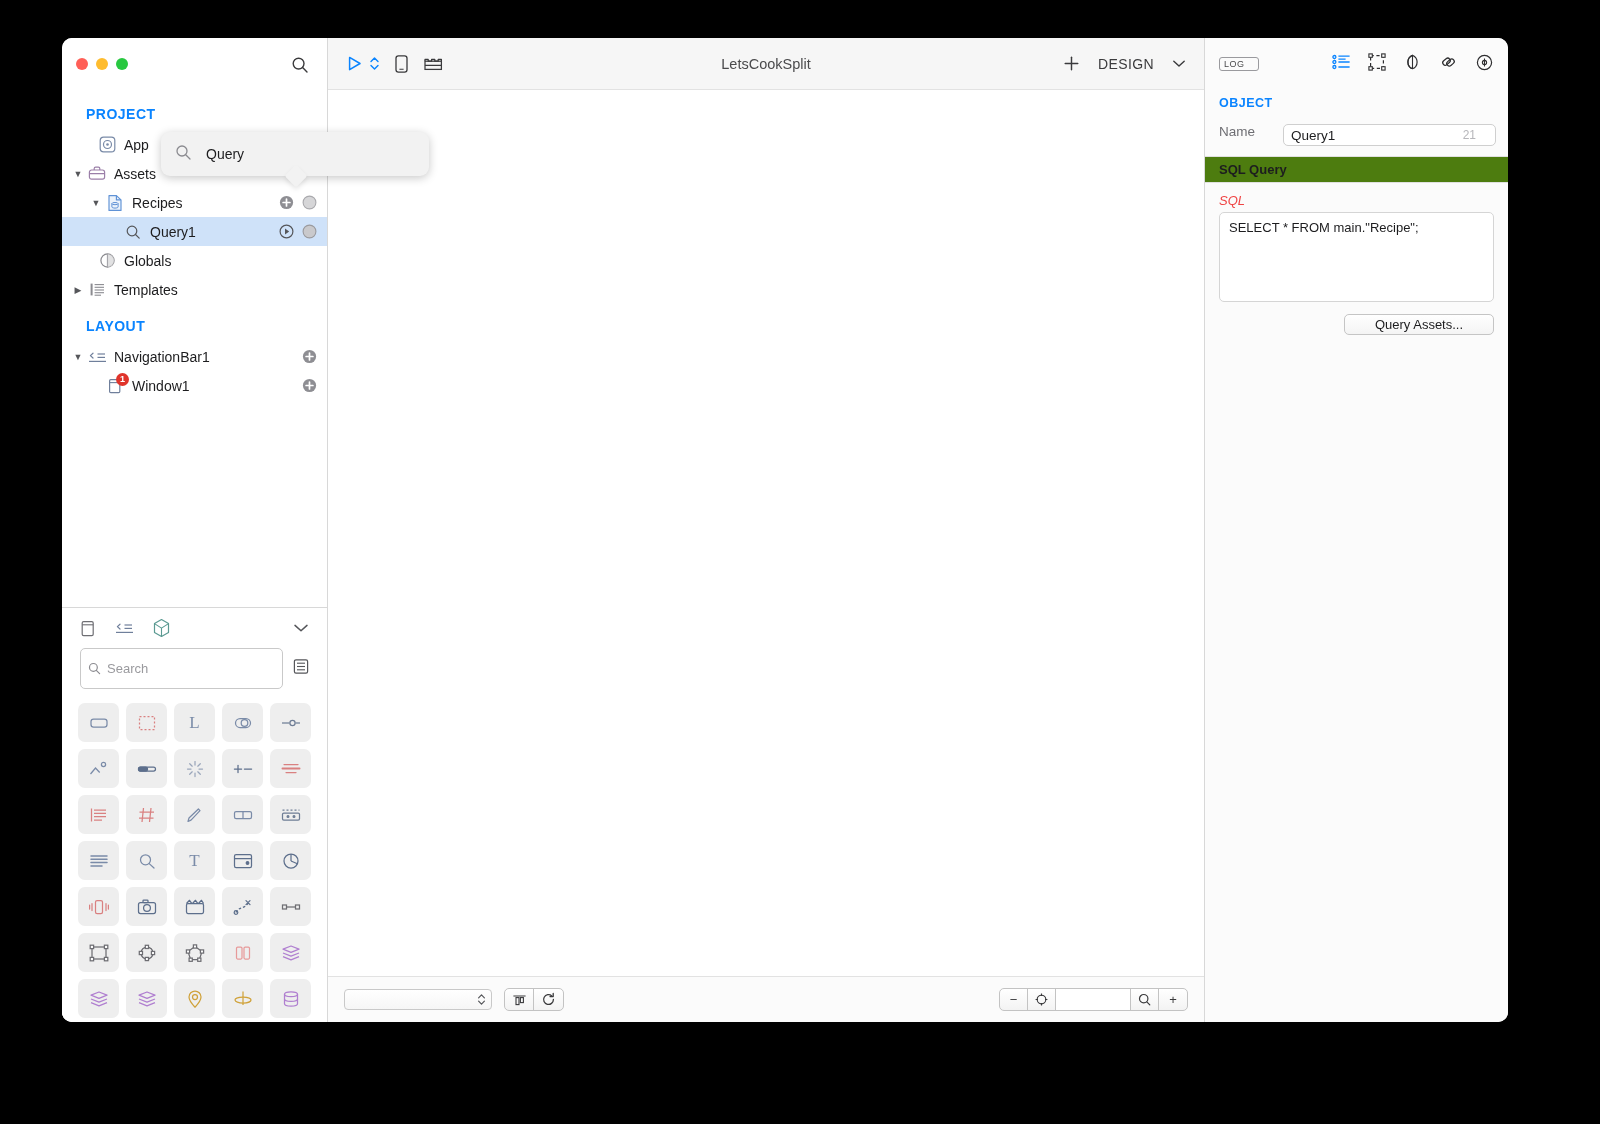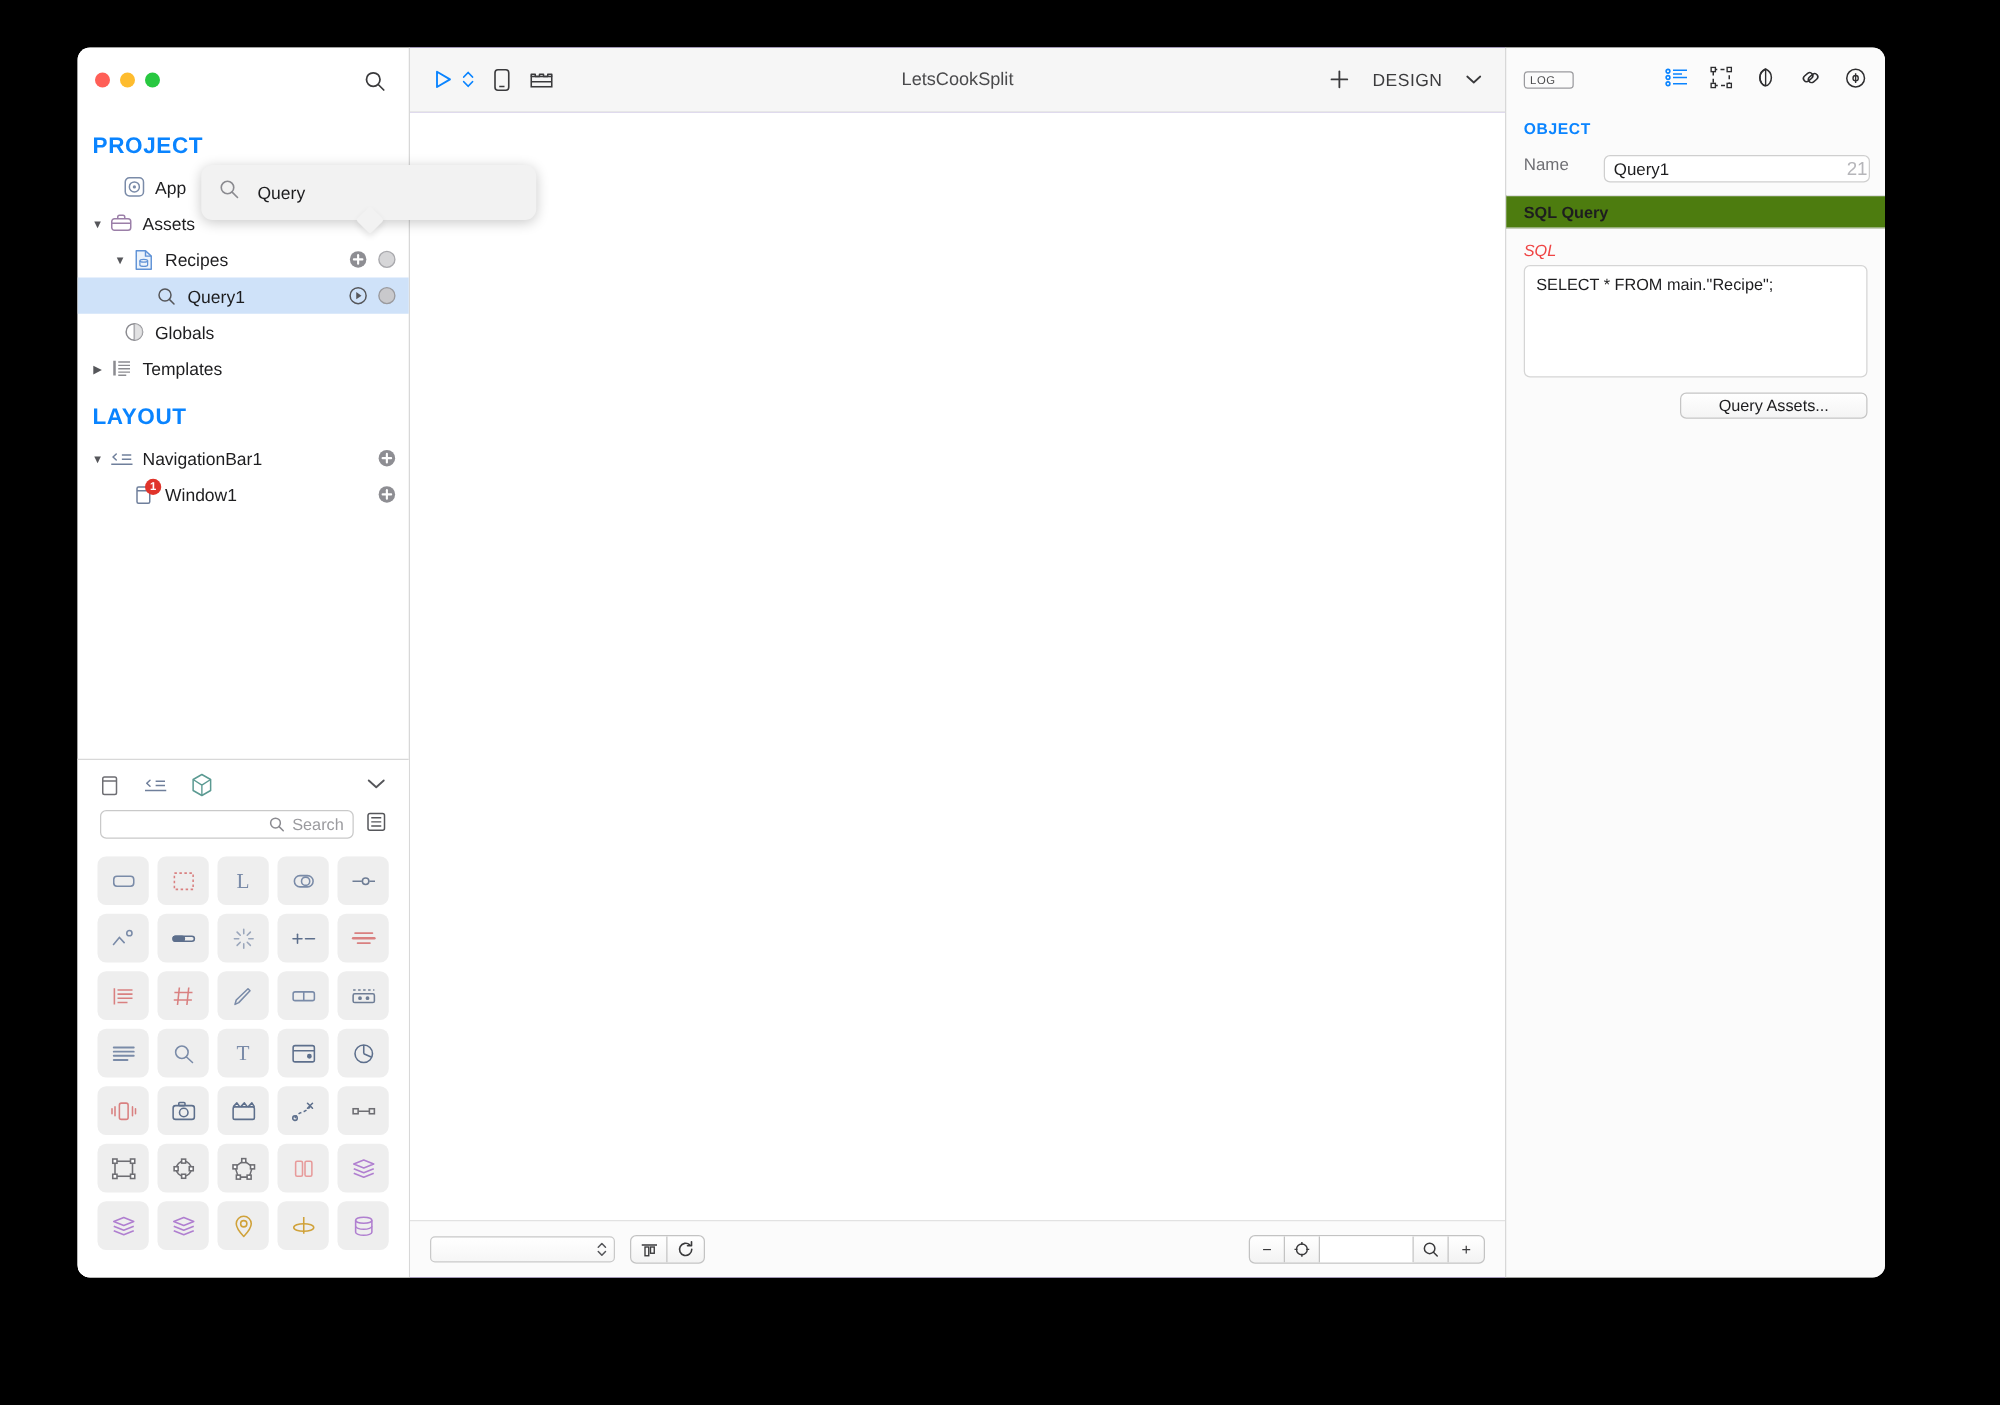--- a/index.html
+++ b/index.html
@@ -36,22 +36,22 @@
   .dot.red { background: #ff5f57; }
   .dot.yellow { background: #febc2e; }
   .dot.green { background: #28c840; }
   .sb-search {
     position: absolute; right: 18px; top: 18px;
     width: 18px; height: 18px; cursor: pointer;
   }
 
   .tree { flex: 0 0 auto; padding-top: 8px; }
   .tree-section {
-    font-size: 18px; font-weight: bold; color: #0a84ff;
-    letter-spacing: .5px; padding: 8px 0 8px 12px;
+    font-size: 14px; font-weight: bold; color: #0a84ff;
+    letter-spacing: .5px; padding: 8px 0 8px 24px;
   }
   .tree-row {
     height: 29px; display: flex; align-items: center;
     padding-right: 10px; position: relative; cursor: default;
     font-size: 14px; color: #1d1d1f;
   }
   .tree-row.selected { background: #cfe2f9; }
   .disc {
     width: 16px; flex: 0 0 16px; display: flex;
     align-items: center; justify-content: center;
@@ -87,22 +87,22 @@
     display: flex; flex-direction: column;
     background: #fff;
   }
   .lib-tabs {
     height: 40px; display: flex; align-items: center;
     padding: 0 18px; gap: 18px; position: relative;
   }
   .lib-tabs .chev-right { margin-left: auto; cursor: pointer; }
   .lib-search-row { display: flex; align-items: center; padding: 0 18px; gap: 10px; }
   .lib-search {
-    flex: 1; height: 23px; border: 1px solid #c9c9c9; border-radius: 5px;
-    background: #fff; display: flex; align-items: center; padding: 0 7px; gap: 6px; justify-content: flex-end;
+    flex: 1; height: 41px; border: 1px solid #c9c9c9; border-radius: 5px;
+    background: #fff; display: flex; align-items: center; padding: 0 7px; gap: 6px;
   }
   .lib-search span { font-size: 13px; color: #9a9a9e; }
   .lib-grid {
     margin-top: 14px; padding: 0 16px;
     display: grid; grid-template-columns: repeat(5, 1fr);
     gap: 7px 7px; overflow: hidden;
   }
   .lib-cell {
     height: 39px; background: #eeeeee; border-radius: 7px;
     display: flex; align-items: center; justify-content: center;
@@ -165,21 +165,21 @@
     display: flex; align-items: center;
   }
   .field-row { display: flex; align-items: flex-start; padding: 8px 12px 10px 14px; gap: 12px; }
   .field-label { font-size: 13.5px; color: #6e6e73; width: 52px; }
   .text-field {
     flex: 1; height: 22px; background: #fff;
     border: 1px solid #cfcfcf; border-radius: 5px;
     display: flex; align-items: center; padding: 0 7px;
     font-size: 13.5px; color: #1d1d1f; position: relative;
   }
-  .field-count { position: absolute; right: 1px; font-size: 15px; color: #b6b6ba; }
+  .field-count { position: absolute; right: 19px; font-size: 12px; color: #b6b6ba; }
   .group-head {
     border-top: 1px solid #e0e0e0; border-bottom: 1px solid #e0e0e0;
     padding: 5px 0 5px 14px; font-size: 13px; font-weight: bold; color: #1d1d1f;
     background: #4d7c0f;
   }
   .sub-label { font-size: 13px; color: #ef4444; padding: 10px 0 4px 14px; font-style: italic; }
   .sql-box {
     margin: 0 14px; height: 90px; background: #fff;
     border: 1px solid #d5d5d5; border-radius: 5px;
     padding: 7px 9px; font-size: 13px; color: #1d1d1f;

